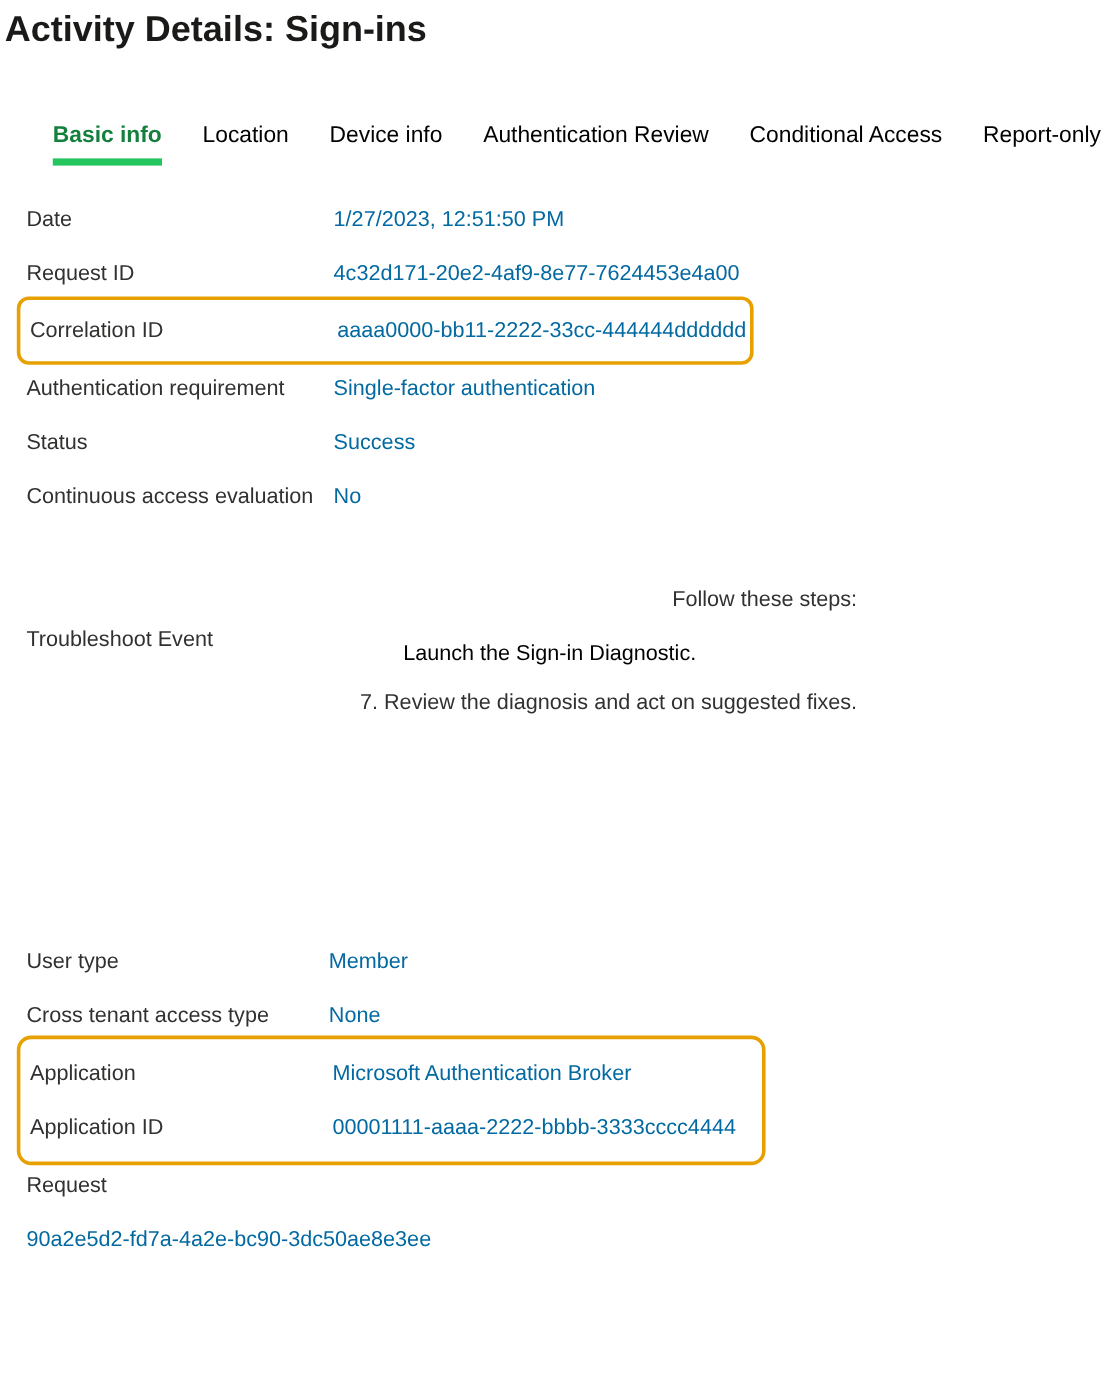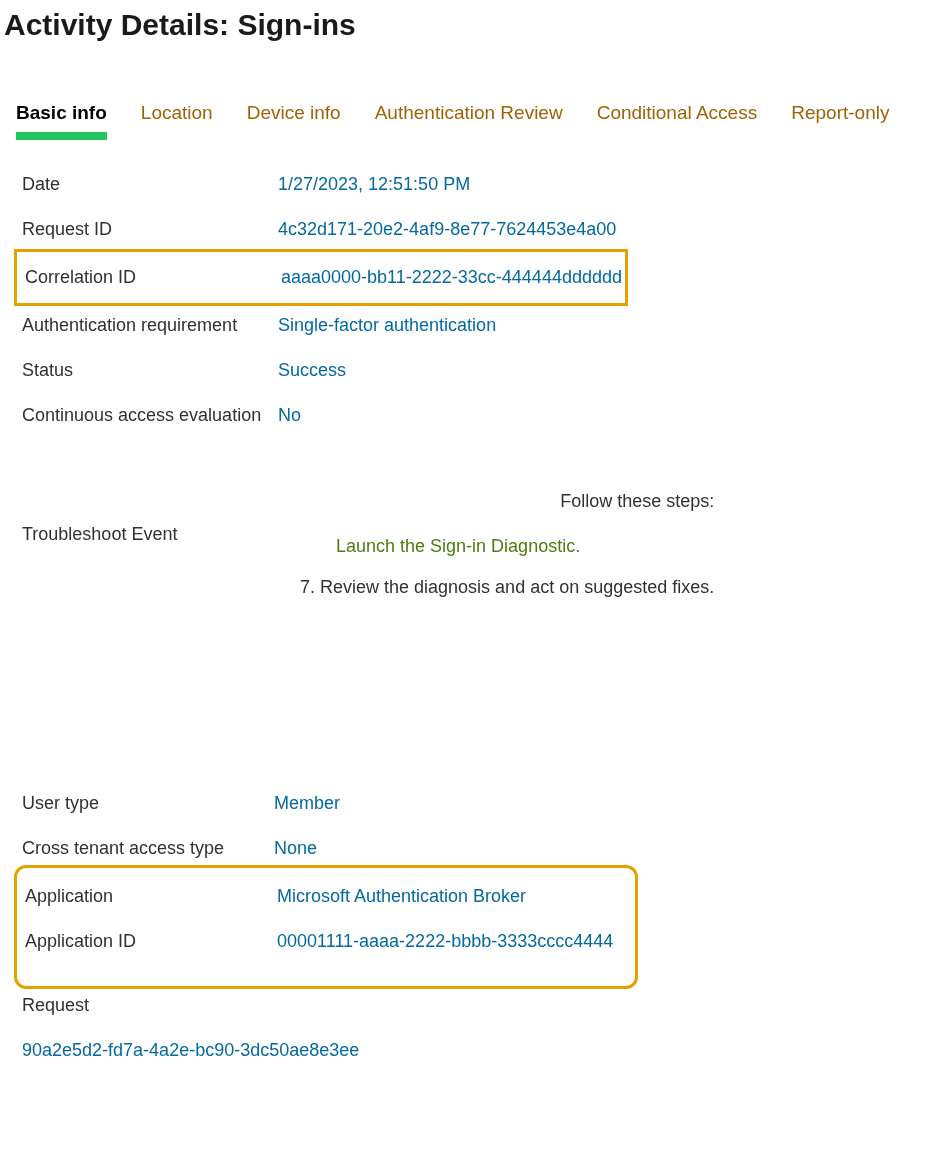--- a/index.html
+++ b/index.html
@@ -22,29 +22,30 @@
     }
     .tabs {
       display: flex;
       gap: 34px;
       padding-left: 16px;
       margin-top: 40px;
       border-bottom: none;
     }
     .tab {
       font-size: 19px;
-      color: #a16207;
+      color: #000000;
       padding-bottom: 8px;
       cursor: pointer;
       border-bottom: 3px solid transparent;
     }
     .tab.active {
-      color: #000000;
+      color: #15803d;
       font-weight: 600;
-      border-bottom: 8px solid #22c55e;
+      border-bottom: 6px solid #22c55e;
+      margin-left: 28px;
     }
     .details {
       padding: 22px 20px 0 22px;
     }
     .row {
       display: flex;
       align-items: flex-start;
       padding: 12px 0;
       font-size: 18px;
       color: #323130;
@@ -59,31 +60,31 @@
     }
     .highlight-single {
       position: relative;
       margin-left: -8px;
       padding-left: 8px;
       margin-top: -3px;
       margin-bottom: -3px;
       padding-top: 15px;
       padding-bottom: 15px;
       border: 3px solid #e6a100;
-      border-radius: 0;
+      border-radius: 10px;
       width: 614px;
     }
     .highlight-double {
       position: relative;
       margin-left: -8px;
       padding-left: 8px;
       margin-top: -6px;
       margin-bottom: -6px;
       padding-top: 6px;
-      padding-bottom: 22px;
+      padding-bottom: 6px;
       border: 3px solid #e6a100;
       border-radius: 12px;
       width: 624px;
     }
     .troubleshoot-row {
       display: flex;
       align-items: flex-start;
       font-size: 18px;
       color: #323130;
       margin-top: 50px;
@@ -94,21 +95,21 @@
       padding-top: 36px;
     }
     .troubleshoot-steps {
       line-height: 1.5;
     }
     .steps-heading {
       margin-bottom: 18px;
       text-align: right;
     }
     .step-link {
-      color: #4d7c0f;
+      color: #000000;
       text-decoration: none;
       padding-left: 58px;
       display: block;
       margin-bottom: 14px;
     }
     .step-item {
       padding-left: 22px;
     }
     .gap-large {
       height: 180px;

